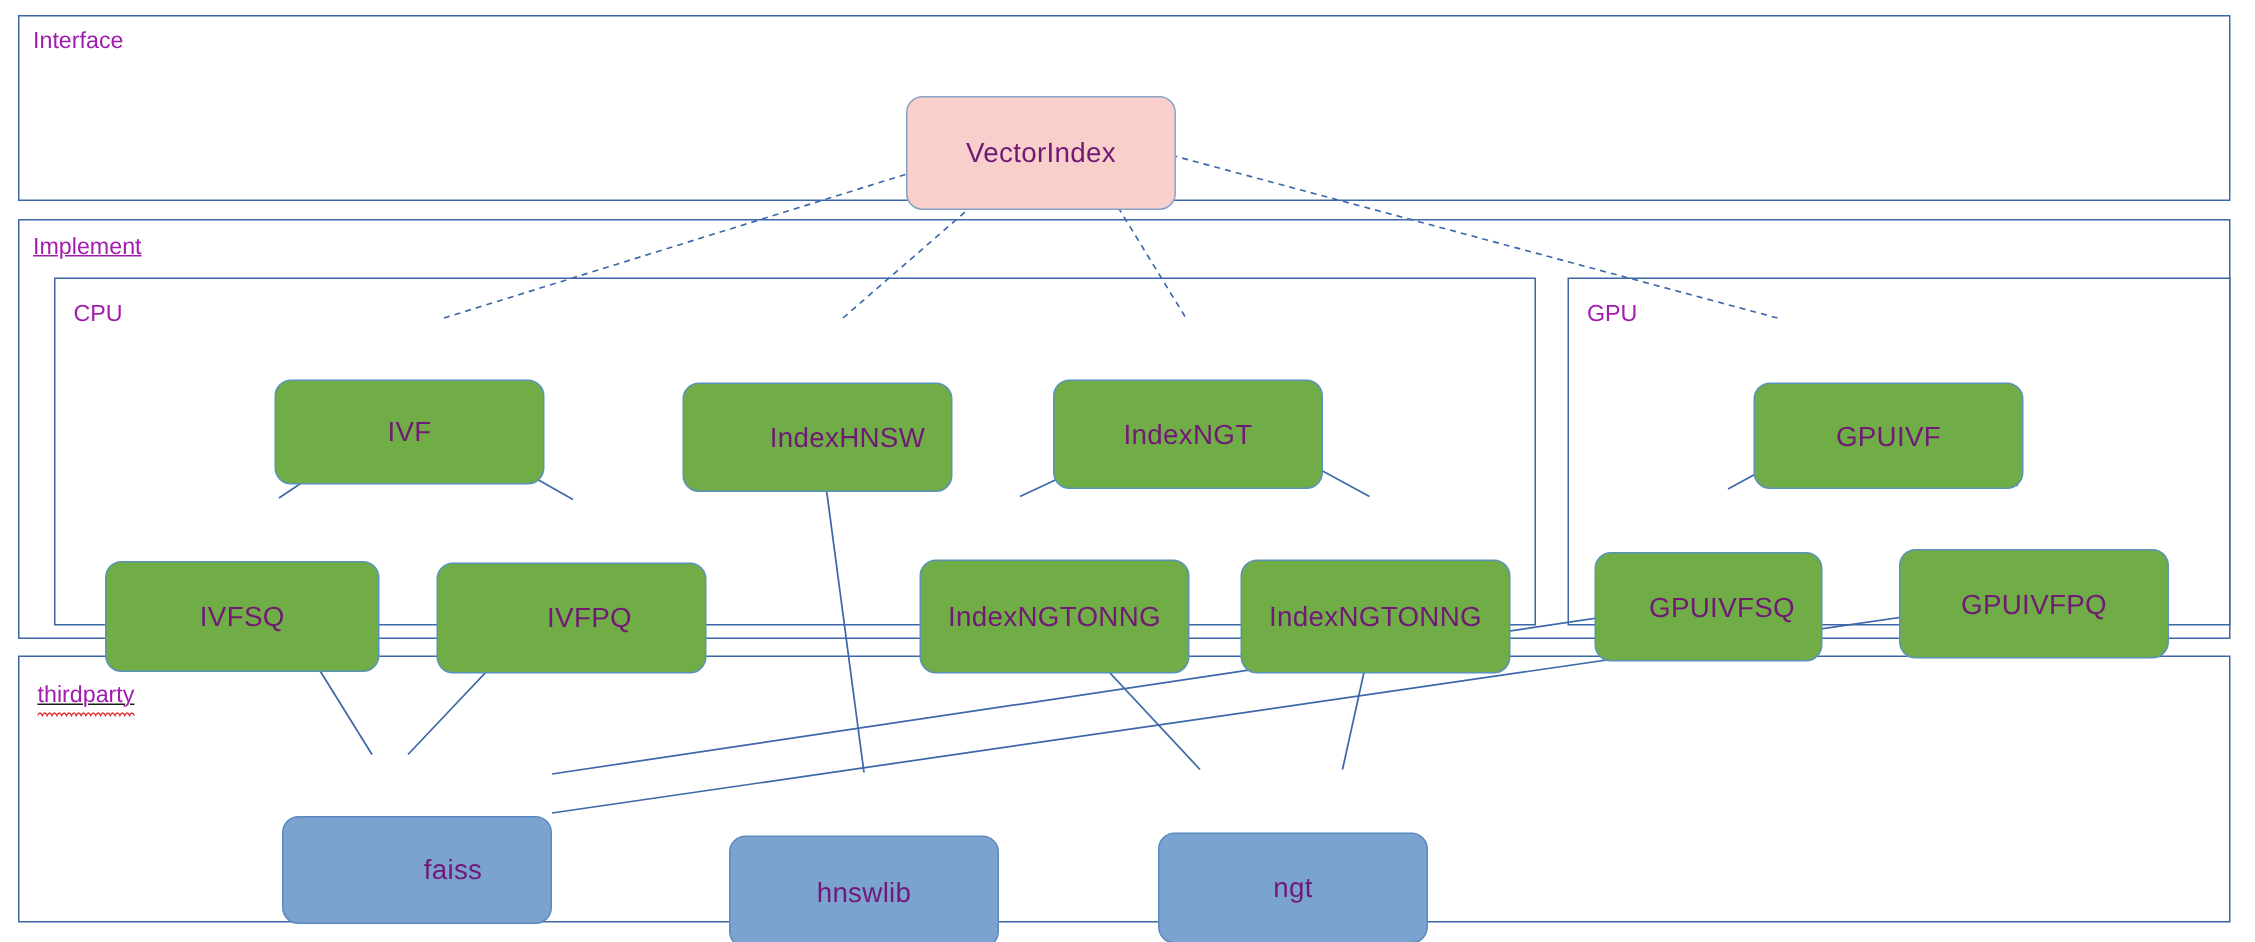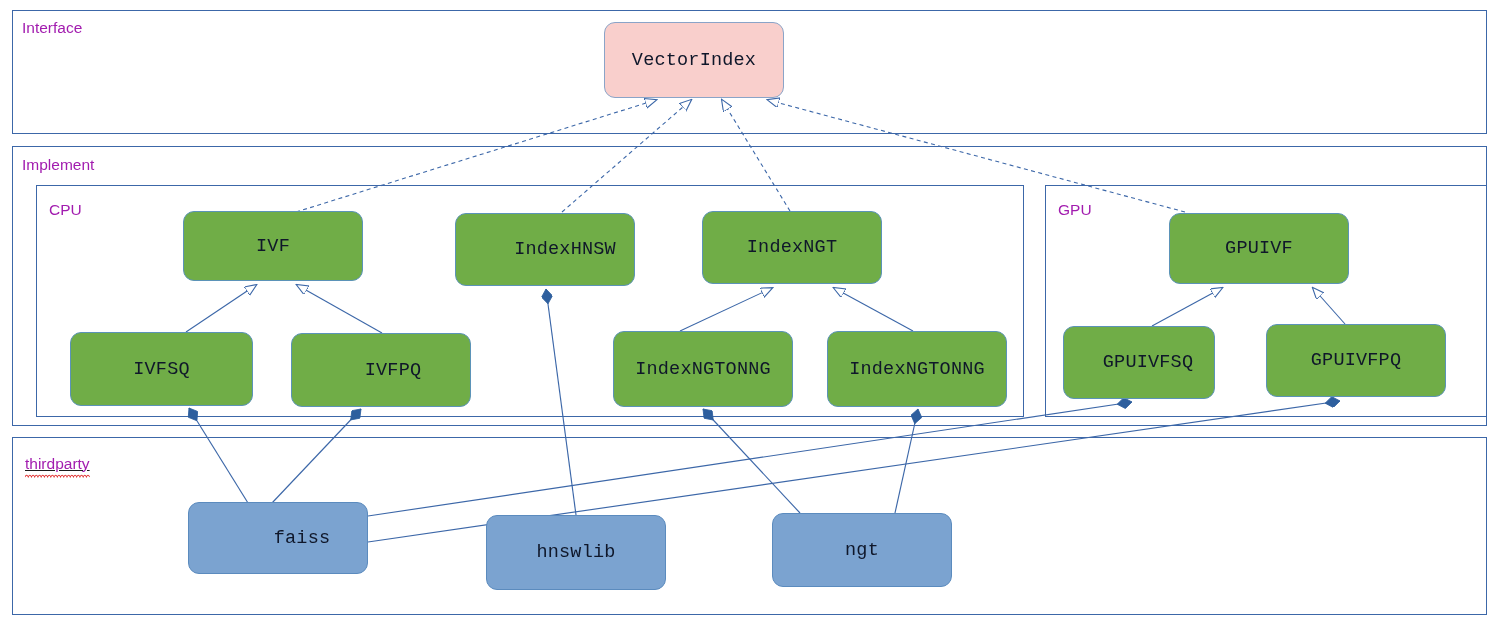--- a/index.html
+++ b/index.html
@@ -43,26 +43,27 @@
     width: 100%;
     height: 5px;
   }
   .node {
     position: absolute;
     box-sizing: border-box;
     border-radius: 11px;
     display: flex;
     align-items: center;
     justify-content: center;
-    font-family: Liberation Mono, monospace;
+    font-family: Liberation Sans, sans-serif;
     font-size: 18.5px;
-    color: #0f172a;
+    color: #701a75;
     text-align: center;
     white-space: nowrap;
     letter-spacing: 0.2px;
+    margin-top: 42px;
   }
   .node.iface {
     background: #F9CFCC;
     border: 1.3px solid #8AA4C8;
   }
   .node.impl {
     background: #70AD47;
     border: 1.3px solid #5B93B8;
   }
   .node.third {
@@ -80,21 +81,21 @@
 </style>
 </head>
 <body>
 
 <div id="canvas">
 
   <div id="groups-layer">
       <div class="group-box" style="left: 12px; top: 10px; width: 1475px; height: 124px;"></div>
       <div class="group-label" style="left: 22px; top: 20px;">Interface</div>
       <div class="group-box" style="left: 12px; top: 146px; width: 1475px; height: 280px;"></div>
-      <div class="group-label" style="left: 22px; top: 157px;">Implement</div>
+      <div class="group-label" style="left: 22px; top: 157px; text-decoration: underline;">Implement</div>
       <div class="group-box" style="left: 36px; top: 185px; width: 988px; height: 232px;"></div>
       <div class="group-label" style="left: 49px; top: 202px;">CPU</div>
       <div class="group-box" style="left: 1045px; top: 185px; width: 442px; height: 232px;"></div>
       <div class="group-label" style="left: 1058px; top: 202px;">GPU</div>
       <div class="group-box" style="left: 12px; top: 437px; width: 1475px; height: 178px;"></div>
       <div class="group-label spellerror" style="left: 25px; top: 456px; position: absolute;">thirdparty<svg class="squiggle" preserveAspectRatio="none" viewBox="0 0 80 5">
           <path d="M 0,4 q 2,-3.4 4,0 q 2,-3.4 4,0 q 2,-3.4 4,0 q 2,-3.4 4,0 q 2,-3.4 4,0 q 2,-3.4 4,0 q 2,-3.4 4,0 q 2,-3.4 4,0 q 2,-3.4 4,0 q 2,-3.4 4,0 q 2,-3.4 4,0 q 2,-3.4 4,0 q 2,-3.4 4,0 q 2,-3.4 4,0 q 2,-3.4 4,0 q 2,-3.4 4,0 q 2,-3.4 4,0 q 2,-3.4 4,0 q 2,-3.4 4,0 q 2,-3.4 4,0 " fill="none" stroke="#E03030" stroke-width="1.1"></path>
         </svg></div>
     </div>
 

